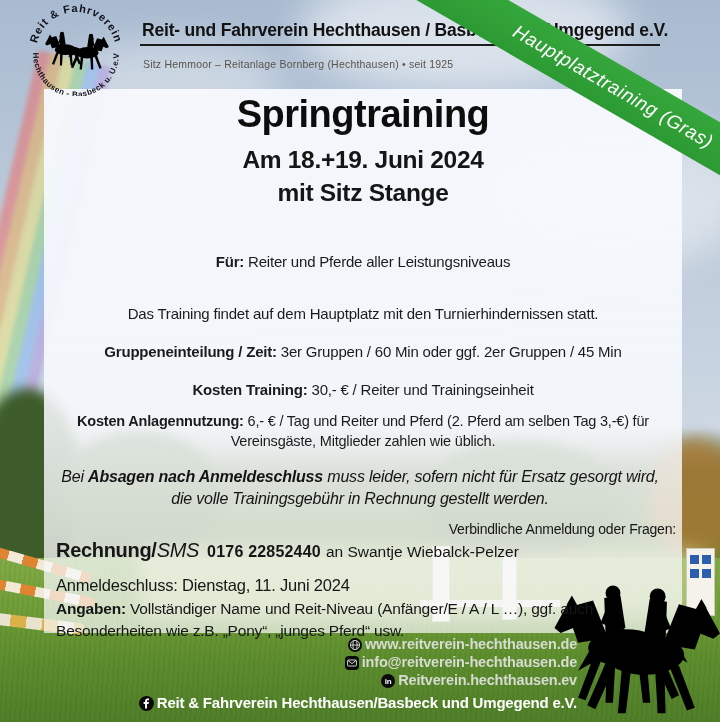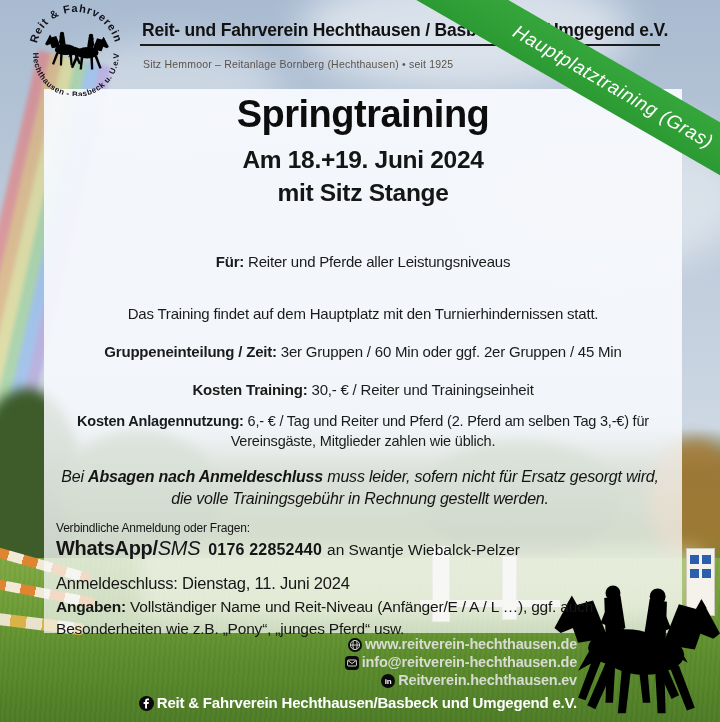--- a/index.html
+++ b/index.html
@@ -74,21 +74,21 @@
   .date{left:44px;top:146px;width:638px;text-align:center;font-size:24.5px;font-weight:bold;letter-spacing:-.3px;}
   .trainer{left:44px;top:179px;width:638px;text-align:center;font-size:24.5px;font-weight:bold;letter-spacing:-.3px;}
   .detail{left:54px;width:618px;text-align:center;font-size:15px;letter-spacing:-.2px;color:#1b1b1b;line-height:1.35;}
   .detail .lbl{font-weight:bold;}
   .d0{top:228px;margin-top:24px;} .d1{top:266px;} .d2{top:304px;} .d3{top:342px;} .d4{top:380px;}
   .d5{top:412px;font-size:14.5px;}
   .note{left:58px;top:466px;width:604px;text-align:center;font-style:italic;font-size:16px;
         letter-spacing:-.2px;line-height:1.35;color:#141414;}
   .note .nb{font-weight:bold;}
   .contact{left:56px;top:521px;width:620px;color:#161616;}
-  .contact .l1{font-size:12px;letter-spacing:-.2px;}
+  .contact .l1{font-size:14px;letter-spacing:-.2px;text-align:right;}
   .contact .l2{margin-top:2px;font-size:16px;}
   .contact .wa{font-weight:bold;font-size:20px;letter-spacing:-.3px;}
   .contact .sms{font-size:20px;letter-spacing:-.3px;font-style:italic;}
   .contact .phone{font-weight:bold;font-size:16px;margin-left:8px;letter-spacing:.2px;}
   .contact .pers{font-size:15.5px;margin-left:5px;}
   .contact .l3{margin-top:14px;font-size:16.5px;letter-spacing:-.2px;}
   .contact .l4{margin-top:3px;font-size:15.5px;letter-spacing:-.2px;line-height:1.4;width:604px;}
   .contact .lbl{font-weight:bold;}
 
   
@@ -188,21 +188,21 @@
     <span>3er Gruppen / 60 Min oder ggf. 2er Gruppen / 45 Min</span></div>
   <div class="abs z6 detail d4"><span class="lbl">Kosten Training:</span>
     <span>30,- € / Reiter und Trainingseinheit</span></div>
   <div class="abs z6 detail d5"><span class="lbl">Kosten Anlagennutzung:</span>
     <span>6,- € / Tag und Reiter und Pferd (2. Pferd am selben Tag 3,-€) für Vereinsgäste, Mitglieder zahlen wie üblich.</span></div>
 
   <div class="abs z6 note"><span>Bei </span><span class="nb">Absagen nach Anmeldeschluss</span><span> muss leider, sofern nicht für Ersatz gesorgt wird, die volle Trainingsgebühr in Rechnung gestellt werden.</span></div>
 
   <div class="abs z6 contact">
     <div class="l1">Verbindliche Anmeldung oder Fragen:</div>
-    <div class="l2"><span class="wa">WhatsApp/</span><span class="sms">SMS</span><span class="phone">0176 22852440</span><span class="pers">an Swantje Wiebalck-Pelzer</span></div>
+    <div class="l2"><span class="wa">Rechnung/</span><span class="sms">SMS</span><span class="phone">0176 22852440</span><span class="pers">an Swantje Wiebalck-Pelzer</span></div>
     <div class="l3">Anmeldeschluss: Dienstag, 11. Juni 2024</div>
     <div class="l4"><span class="lbl">Angaben:</span>
       <span>Vollständiger Name und Reit-Niveau (Anfänger/E / A / L …), ggf. auch Besonderheiten wie z.B. „Pony“, „junges Pferd“ usw.</span></div>
   </div>
 
   <svg class="abs pair" width="176" height="156" viewBox="0 0 130 106">
     <use href="#horse" transform="translate(2,8) scale(0.92)"></use>
     <use href="#horse" transform="translate(130,10) scale(-0.98,0.98)"></use>
   </svg>
 

